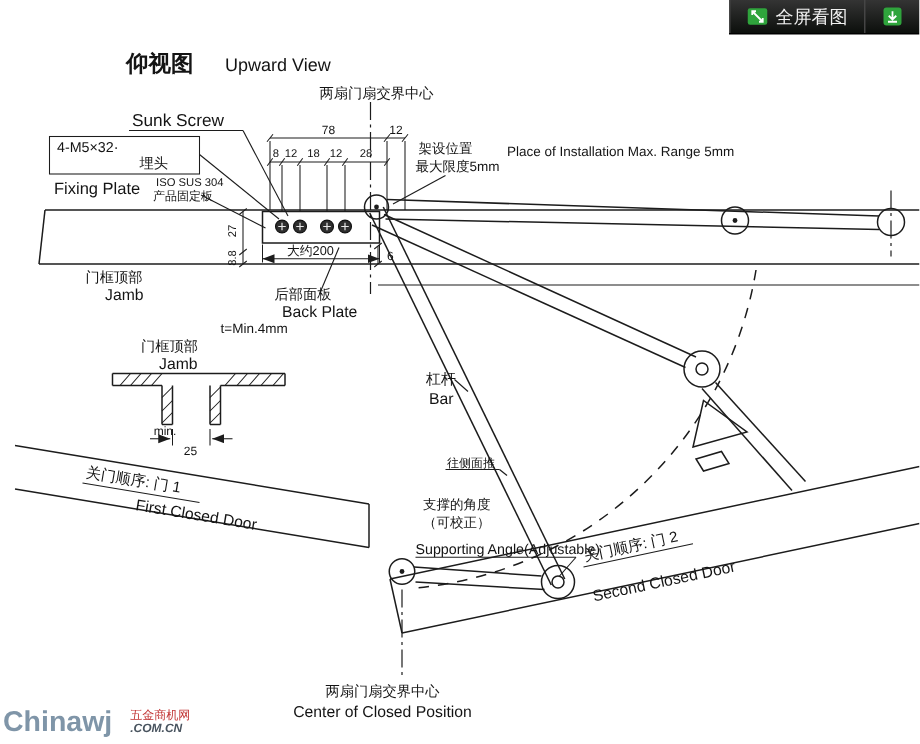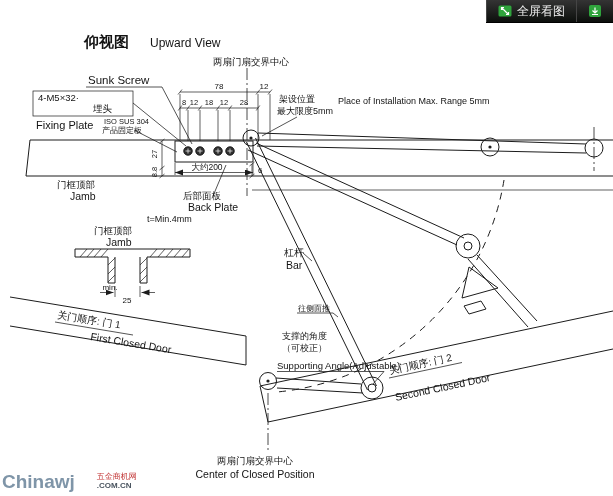--- a/index.html
+++ b/index.html
@@ -20,23 +20,23 @@
     padding:0 11px; color:#f0f0f0; font-size:12px;
     border-left:1px solid #454545; cursor:pointer; white-space:nowrap;
   }
   .tb-icon { display:flex; align-items:center; }
   
   .watermark {
     position:absolute; left:2px; bottom:5px; z-index:15;
     display:flex; align-items:flex-end; gap:12px; line-height:1;
   }
   .wm-brand { font-size:19px; font-weight:bold; color:#7f95a8; }
-  .wm-stack { display:flex; flex-direction:column; line-height:1.05; padding-bottom:1px;margin-left:10px; }
+  .wm-stack { display:flex; flex-direction:column; line-height:1.05; padding-bottom:1px; }
   .wm-site   { font-size:8px; color:#c23535; }
-  .wm-domain { font-size:8px; color:#49545f; font-weight:bold; }
+  .wm-domain { font-size:8px; color:#49545f; font-weight:bold;font-style:italic; }
   
   svg.drawing { position:absolute; left:0; top:0; z-index:1; }
   .ln   { stroke:#1c1c1c; stroke-width:1; fill:none; }
   .thin { stroke:#1c1c1c; stroke-width:0.7; fill:none; }
   .ldr  { stroke:#1c1c1c; stroke-width:0.75; fill:none; }
   .dash { stroke:#1c1c1c; stroke-width:1; fill:none; stroke-dasharray:7 6; }
   .cl   { stroke:#1c1c1c; stroke-width:0.8; fill:none; stroke-dasharray:12 3 2 3; }
   .tx   { fill:#141414; stroke:none; font-family:"Liberation Sans","DejaVu Sans",sans-serif; }
   .screw{ fill:#2e2e2e; stroke:#111; stroke-width:0.8; }
   .dot  { fill:#1c1c1c; stroke:none; }

